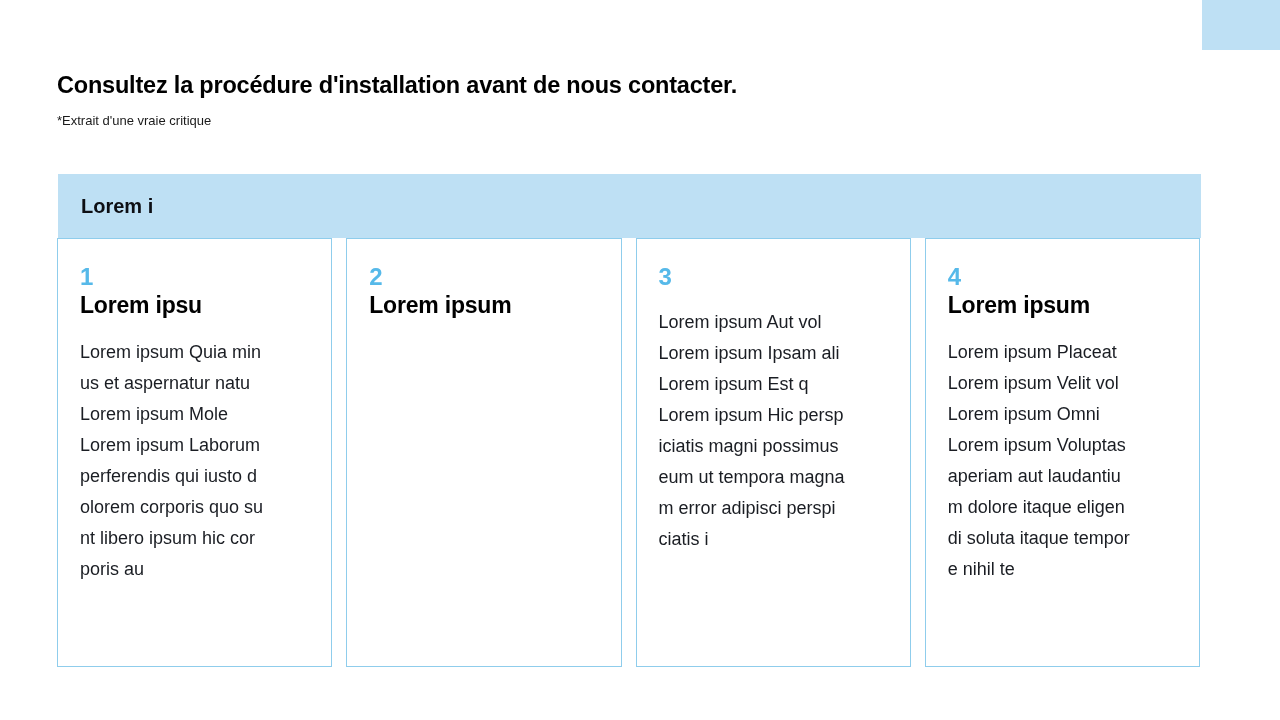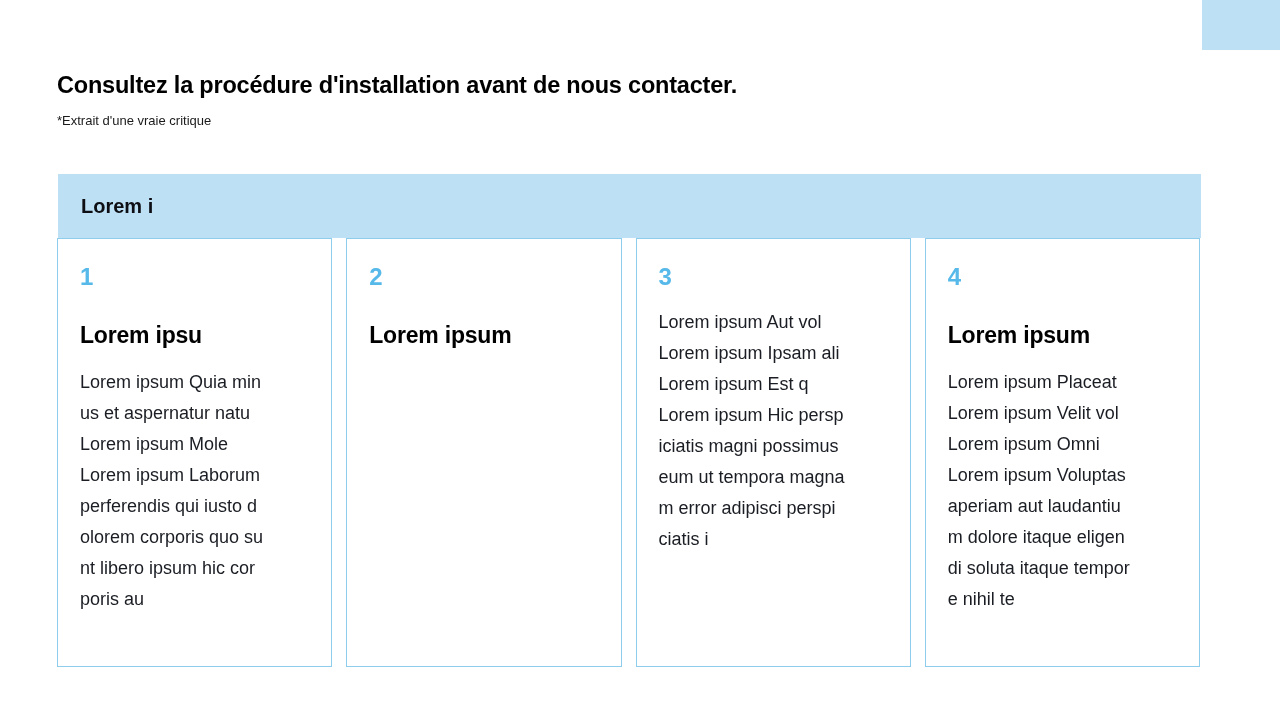--- a/index.html
+++ b/index.html
@@ -72,21 +72,21 @@
     background: #ffffff;
     padding: 26px 18px 20px 22px;
   }
   .card-number {
     font-size: 24px;
     line-height: 1;
     font-weight: 700;
     color: var(--accent-blue, #56b9e9);
   }
   .card-heading {
-    margin-top: 33px;
+    margin-top: 3px;
     font-size: 23px;
     font-weight: 800;
     letter-spacing: -0.2px;
     color: #000000;
   }
   .card-body {
     margin-top: 18px;
     font-size: 18px;
     line-height: 31px;
     font-weight: 400;

